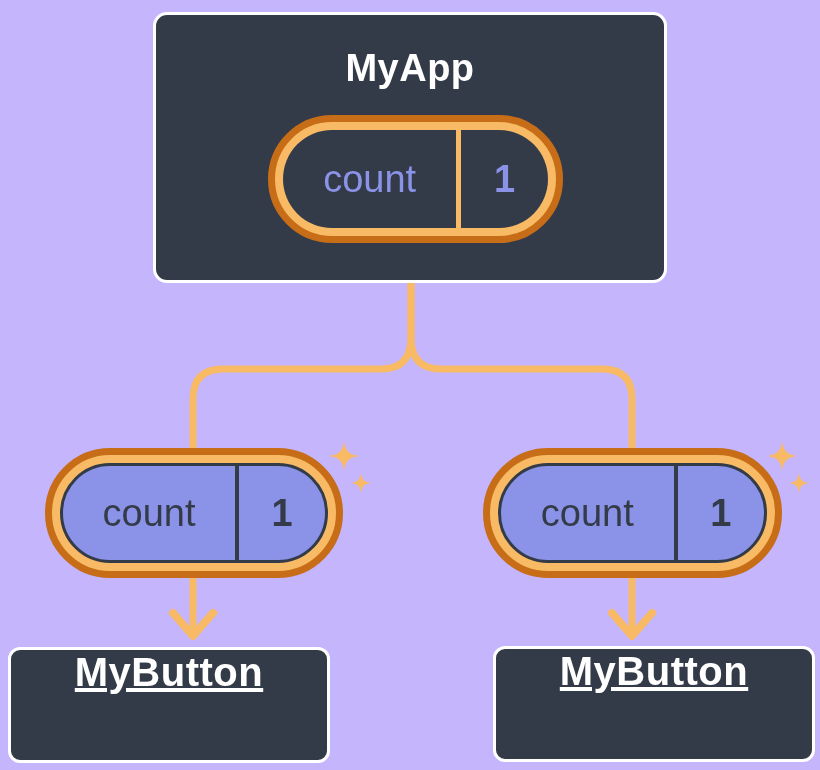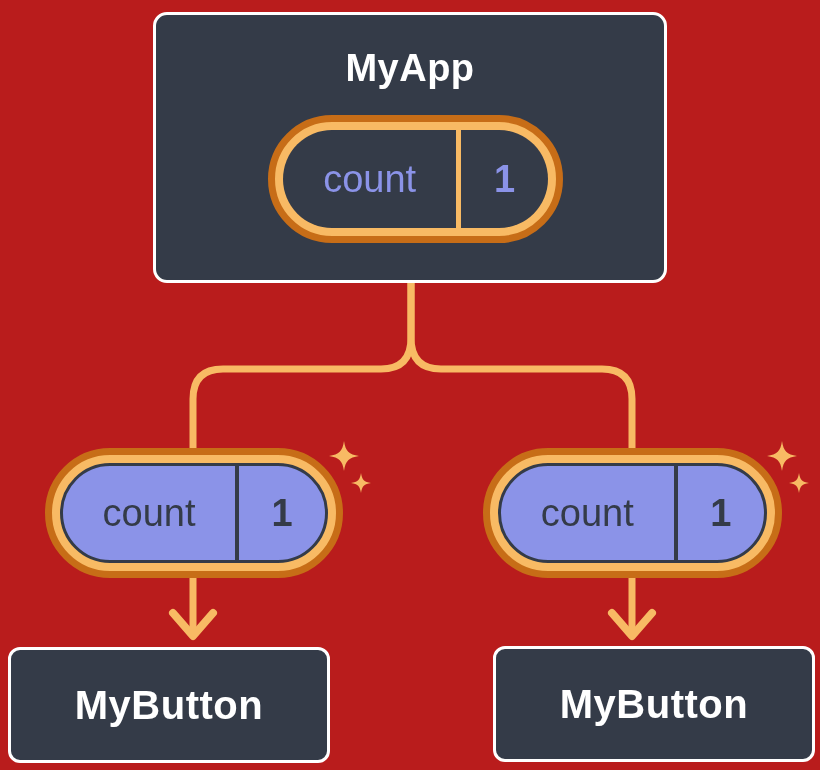--- a/index.html
+++ b/index.html
@@ -5,21 +5,21 @@
   html, body {
     margin: 0;
     padding: 0;
     background: #ffffff;
     font-family: "Liberation Sans", sans-serif;
   }
   .canvas {
     position: relative;
     width: 820px;
     height: 770px;
-    background: #b91c1c;
+    background: #c4b5fd;
     overflow: hidden;
   }
   .wires {
     position: absolute;
     left: 0; top: 0;
     width: 820px; height: 770px;
     z-index: 1;
   }
   .node {
     position: absolute;
@@ -31,22 +31,23 @@
     color: #ffffff;
   }
   .node-root {
     left: 153px; top: 12px;
     width: 514px; height: 271px;
   }
   .node-leaf {
     width: 322px; height: 116px;
     border-radius: 12px;
     display: flex;
-    align-items: center;
+    align-items: flex-start;
     justify-content: center;
+    text-decoration: underline;
   }
   .node-leaf-left  { left: 8px;   top: 647px; }
   .node-leaf-right { left: 493px; top: 646px; }
   .node-title {
     font-size: 38px;
     font-weight: 600;
     color: #ffffff;
     letter-spacing: 0.5px;
   }
   .node-root .node-title {

